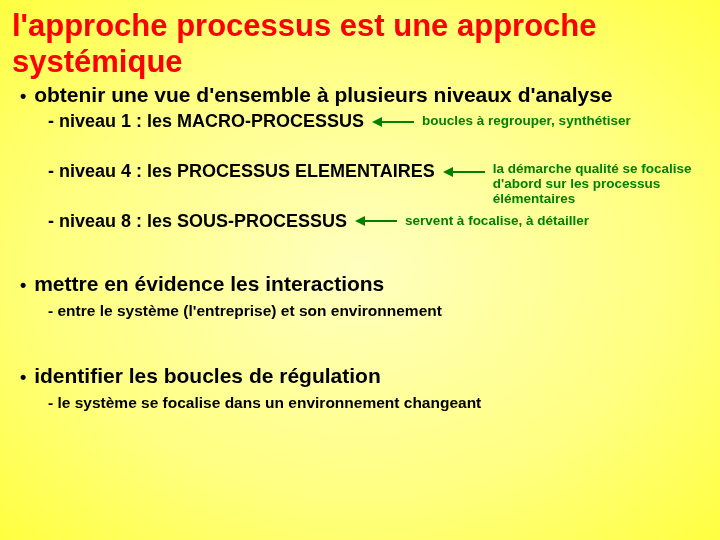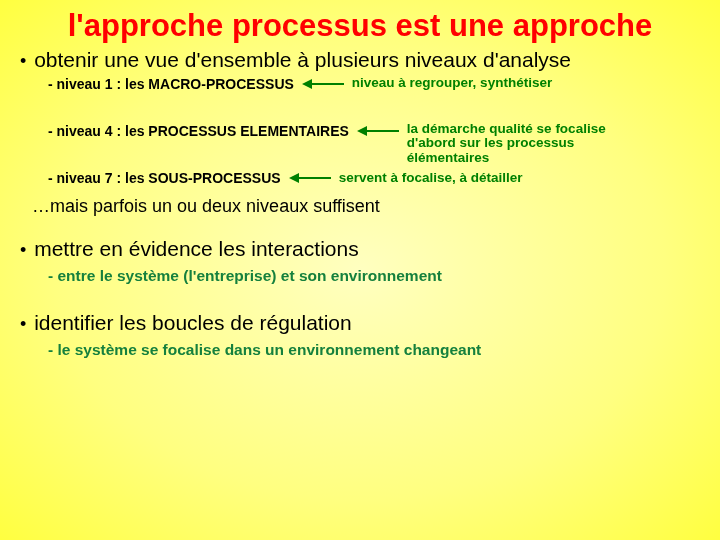--- a/index.html
+++ b/index.html
@@ -11,63 +11,62 @@
     font-family: Arial, Helvetica, sans-serif;
     overflow: hidden;
   }
   .slide {
     padding: 8px 12px 12px 12px;
   }
   .title {
     color: #ff0000;
     font-size: 31px;
     font-weight: bold;
-    text-align: center;
     line-height: 1.15;
     margin-bottom: 0;
   }
   .bullet-main {
     color: #000;
     font-size: 21px;
-    font-weight: normal;
+    font-weight: bold;
     margin-top: 14px;
     margin-bottom: 4px;
     padding-left: 8px;
   }
   .bullet-main.first {
     margin-top: 4px;
   }
   .dot {
     font-size: 18px;
     vertical-align: middle;
     margin-right: 2px;
   }
   .sub {
-    color: #15803d;
+    color: #000000;
     font-size: 15.5px;
     font-weight: bold;
     padding-left: 36px;
     margin: 6px 0;
   }
   .sub-note {
     color: #000;
     font-size: 18px;
     padding-left: 20px;
     margin: 10px 0 2px 0;
   }
   .row {
     display: flex;
     align-items: center;
     padding-left: 36px;
     margin: 4px 0;
     gap: 8px;
   }
   .row .label {
     color: #000;
-    font-size: 14px;
+    font-size: 18px;
     font-weight: bold;
     white-space: nowrap;
   }
   .row .anno {
     color: #008000;
     font-size: 13.5px;
     font-weight: bold;
     line-height: 1.1;
   }
   .arrow {
@@ -78,61 +77,61 @@
     margin-top: 26px;
   }
 </style>
 </head>
 <body>
 
 <div class="slide">
 
   <div class="title">
     <span>l'approche processus est une approche</span><br>
+    <span>systémique</span>
   </div>
 
   <div class="bullet-main first">
     <span class="dot">•</span>
     <span>obtenir une vue d'ensemble à plusieurs niveaux d'analyse</span>
   </div>
 
   <div class="row">
     <span class="label">- niveau 1 : les MACRO-PROCESSUS</span>
     <svg class="arrow" width="42" height="14" viewBox="0 0 42 14">
       <line x1="42" y1="7" x2="8" y2="7" stroke="#008000" stroke-width="2"></line>
       <polygon points="0,7 10,2 10,12" fill="#008000"></polygon>
     </svg>
-    <span class="anno">niveau à regrouper, synthétiser</span>
+    <span class="anno">boucles à regrouper, synthétiser</span>
   </div>
 
   <div class="row">
     <span class="label">- niveau 4 : les PROCESSUS ELEMENTAIRES</span>
     <svg class="arrow" width="42" height="14" viewBox="0 0 42 14">
       <line x1="42" y1="7" x2="8" y2="7" stroke="#008000" stroke-width="2"></line>
       <polygon points="0,7 10,2 10,12" fill="#008000"></polygon>
     </svg>
     <span class="anno anno-multi">la démarche qualité se focalise d'abord sur les processus élémentaires</span>
   </div>
 
   <div class="row">
-    <span class="label">- niveau 7 : les SOUS-PROCESSUS</span>
+    <span class="label">- niveau 8 : les SOUS-PROCESSUS</span>
     <svg class="arrow" width="42" height="14" viewBox="0 0 42 14">
       <line x1="42" y1="7" x2="8" y2="7" stroke="#008000" stroke-width="2"></line>
       <polygon points="0,7 10,2 10,12" fill="#008000"></polygon>
     </svg>
     <span class="anno">servent à focalise, à détailler</span>
   </div>
 
-  <div class="sub-note">…mais parfois un ou deux niveaux suffisent</div>
 
-  <div class="bullet-main" style="margin-top:20px;">
+  <div class="bullet-main" style="margin-top:40px;">
     <span class="dot">•</span>
     <span>mettre en évidence les interactions</span>
   </div>
   <div class="sub">- entre le système (l'entreprise) et son environnement</div>
 
-  <div class="bullet-main" style="margin-top:26px;">
+  <div class="bullet-main" style="margin-top:44px;">
     <span class="dot">•</span>
     <span>identifier les boucles de régulation</span>
   </div>
   <div class="sub">- le système se focalise dans un environnement changeant</div>
 
 </div>
 
 </body></html>

